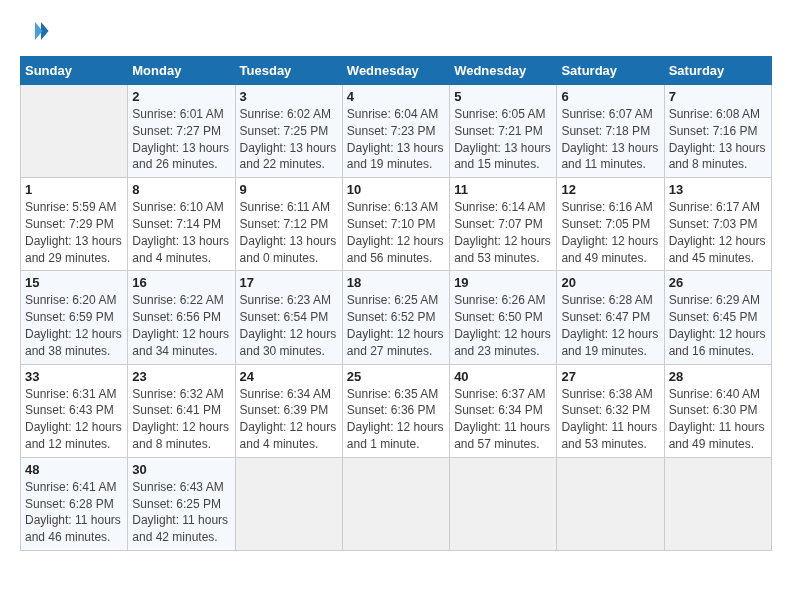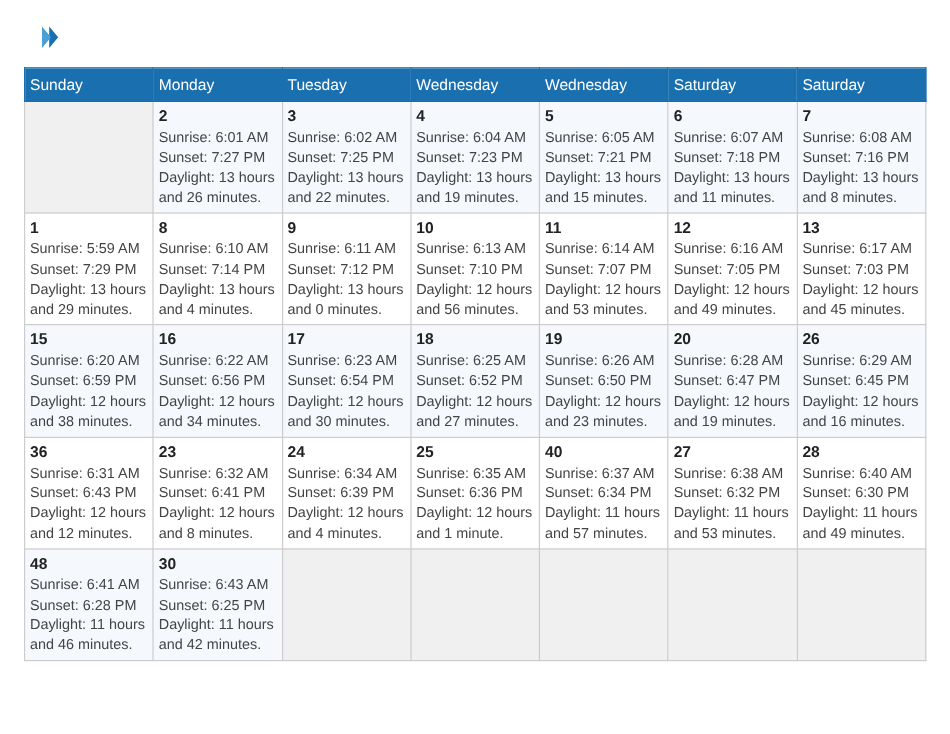--- a/index.html
+++ b/index.html
@@ -61,21 +61,21 @@
     }
     table {
       width: 100%;
       border-collapse: collapse;
       table-layout: fixed;
     }
     thead tr th {
       background: #1a6faf;
       color: #fff;
       font-size: 13px;
-      font-weight: normal;
+      font-weight: bold;
       padding: 6px 4px;
       text-align: left;
       border: 1px solid #1a6faf;
     }
     tbody tr td {
       vertical-align: top;
       border: 1px solid #ccc;
       padding: 4px 4px;
       font-size: 9.5px;
       color: #333;
@@ -158,21 +158,21 @@
         <tr>
           <td><span class="day-num">15</span><span class="day-info">Sunrise: 6:20 AM<br>Sunset: 6:59 PM<br>Daylight: 12 hours and 38 minutes.</span></td>
           <td><span class="day-num">16</span><span class="day-info">Sunrise: 6:22 AM<br>Sunset: 6:56 PM<br>Daylight: 12 hours and 34 minutes.</span></td>
           <td><span class="day-num">17</span><span class="day-info">Sunrise: 6:23 AM<br>Sunset: 6:54 PM<br>Daylight: 12 hours and 30 minutes.</span></td>
           <td><span class="day-num">18</span><span class="day-info">Sunrise: 6:25 AM<br>Sunset: 6:52 PM<br>Daylight: 12 hours and 27 minutes.</span></td>
           <td><span class="day-num">19</span><span class="day-info">Sunrise: 6:26 AM<br>Sunset: 6:50 PM<br>Daylight: 12 hours and 23 minutes.</span></td>
           <td><span class="day-num">20</span><span class="day-info">Sunrise: 6:28 AM<br>Sunset: 6:47 PM<br>Daylight: 12 hours and 19 minutes.</span></td>
           <td><span class="day-num">26</span><span class="day-info">Sunrise: 6:29 AM<br>Sunset: 6:45 PM<br>Daylight: 12 hours and 16 minutes.</span></td>
         </tr>
         <tr>
-          <td><span class="day-num">36</span><span class="day-info">Sunrise: 6:31 AM<br>Sunset: 6:43 PM<br>Daylight: 12 hours and 12 minutes.</span></td>
+          <td><span class="day-num">33</span><span class="day-info">Sunrise: 6:31 AM<br>Sunset: 6:43 PM<br>Daylight: 12 hours and 12 minutes.</span></td>
           <td><span class="day-num">23</span><span class="day-info">Sunrise: 6:32 AM<br>Sunset: 6:41 PM<br>Daylight: 12 hours and 8 minutes.</span></td>
           <td><span class="day-num">24</span><span class="day-info">Sunrise: 6:34 AM<br>Sunset: 6:39 PM<br>Daylight: 12 hours and 4 minutes.</span></td>
           <td><span class="day-num">25</span><span class="day-info">Sunrise: 6:35 AM<br>Sunset: 6:36 PM<br>Daylight: 12 hours and 1 minute.</span></td>
           <td><span class="day-num">40</span><span class="day-info">Sunrise: 6:37 AM<br>Sunset: 6:34 PM<br>Daylight: 11 hours and 57 minutes.</span></td>
           <td><span class="day-num">27</span><span class="day-info">Sunrise: 6:38 AM<br>Sunset: 6:32 PM<br>Daylight: 11 hours and 53 minutes.</span></td>
           <td><span class="day-num">28</span><span class="day-info">Sunrise: 6:40 AM<br>Sunset: 6:30 PM<br>Daylight: 11 hours and 49 minutes.</span></td>
         </tr>
         <tr>
           <td><span class="day-num">48</span><span class="day-info">Sunrise: 6:41 AM<br>Sunset: 6:28 PM<br>Daylight: 11 hours and 46 minutes.</span></td>
           <td><span class="day-num">30</span><span class="day-info">Sunrise: 6:43 AM<br>Sunset: 6:25 PM<br>Daylight: 11 hours and 42 minutes.</span></td>

